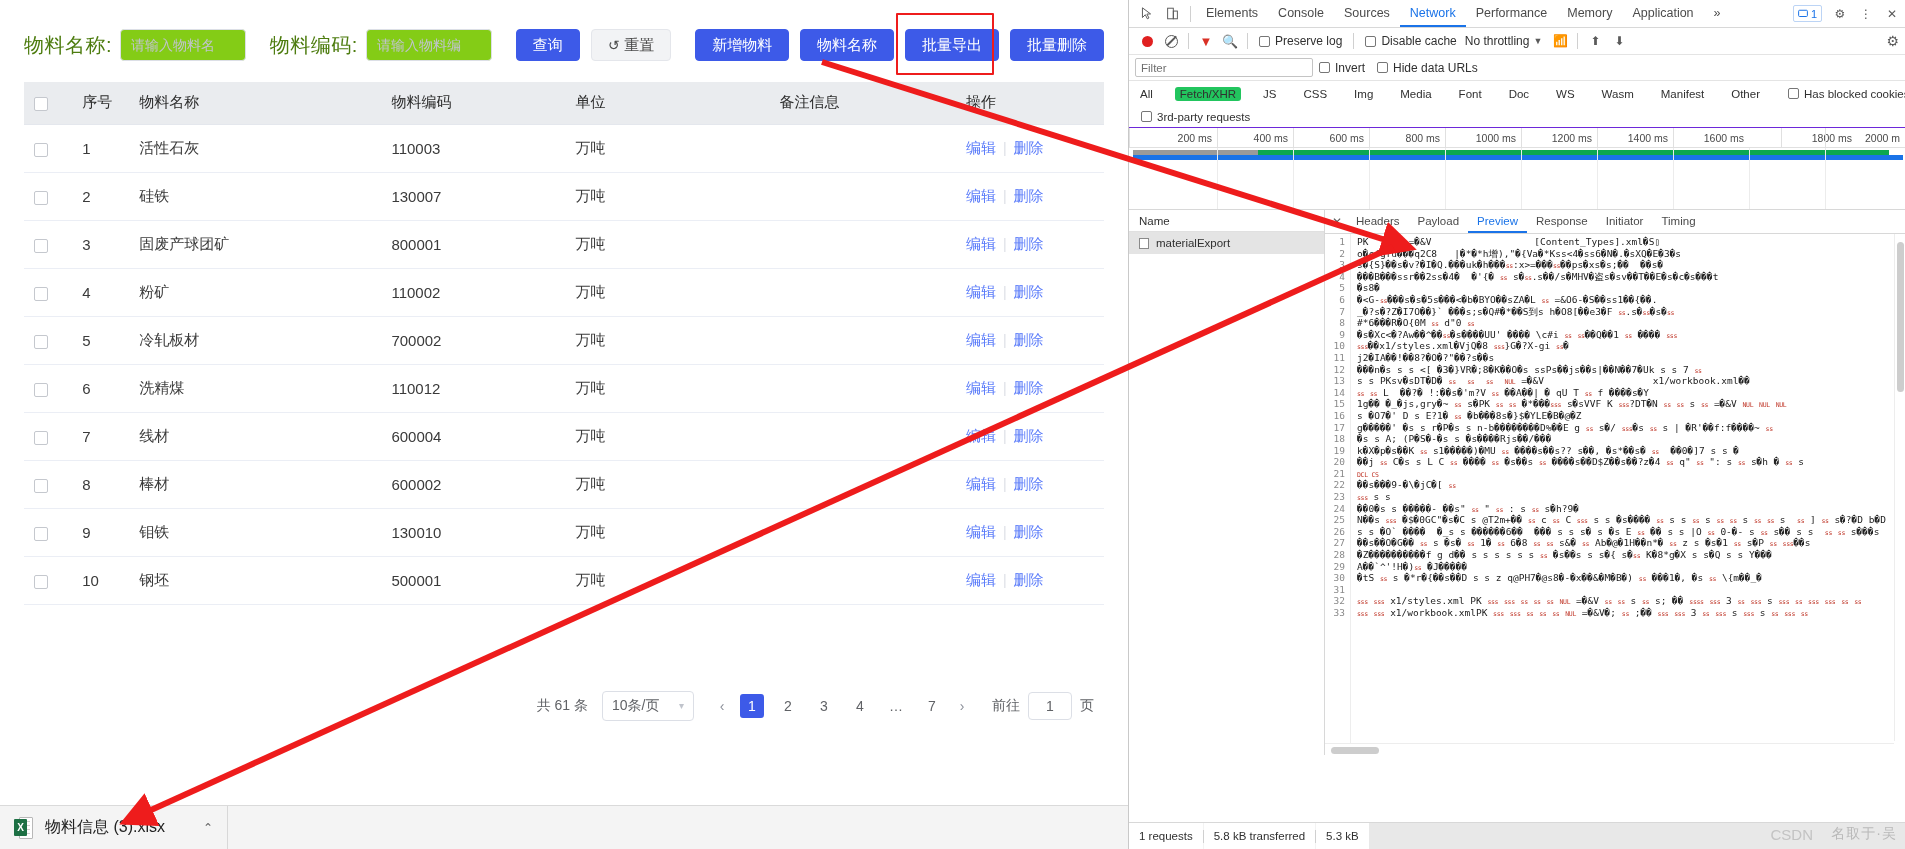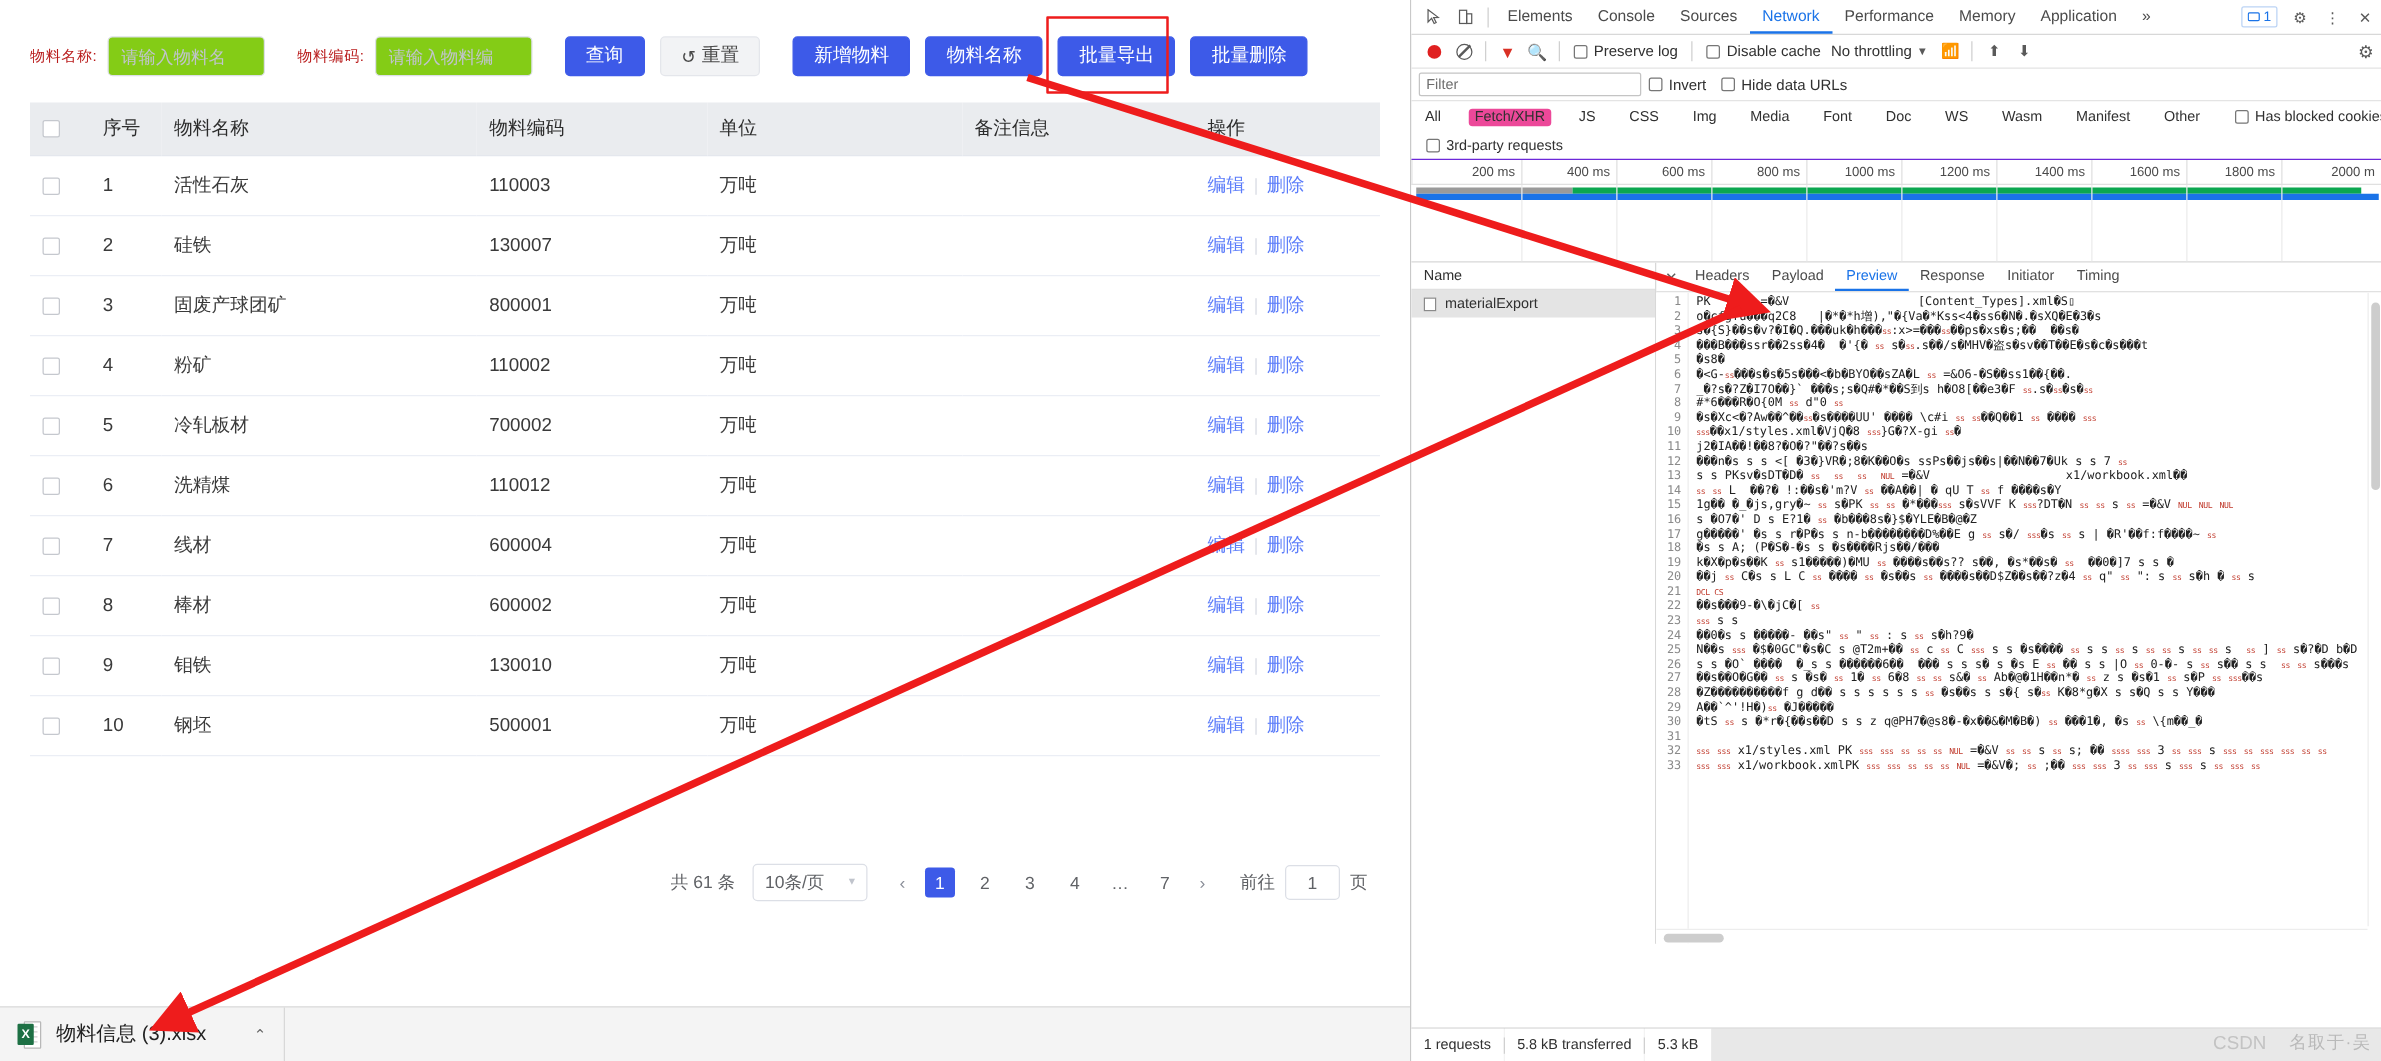--- a/index.html
+++ b/index.html
@@ -16,21 +16,21 @@
     position: absolute; left: 0; top: 0; width: 1128px; height: 805px;
     background: #fff; overflow: hidden;
   }
   .app-inner { padding: 18px 24px 0 24px; }
 
   .filter-row {
     display: flex; align-items: center; gap: 0px;
     height: 42px; margin-top: 6px;
   }
   .fl-label {
-    font-size: 12px; color: #b91c1c; white-space: nowrap;
+    font-size: 20px; color: #4d7c0f; white-space: nowrap;
     margin-right: 8px; letter-spacing: .5px;
   }
   .fl-input {
     width: 126px; height: 32px; border: 1px solid #dcdfe6; border-radius: 4px;
     background: #84cc16; padding: 0 10px; font-size: 14px; color: #606266;
     outline: none; font-family: inherit;
   }
   .fl-input::placeholder { color: #c0c4cc; }
   .gap-lg { width: 26px; }
   .gap-sm { width: 12px; }
@@ -196,21 +196,21 @@
     font-size: 11.5px; padding: 0 5px; color: #303030; outline: none;
     font-family: inherit; background: #fff;
   }
   .filter-input::placeholder { color: #6e6e6e; }
 
   .dt-typebar {
     height: 25px; display: flex; align-items: center; padding: 0 6px;
     font-size: 11.5px; color: #303030; gap: 15px;
   }
   .type-chip { padding: 1px 5px; border-radius: 3px; cursor: pointer; margin-right: 2px; white-space: nowrap; }
-  .type-chip.on { background: #ec4899; }
+  .type-chip.on { background: #22c55e; }
   .dt-thirdbar {
     height: 22px; display: flex; align-items: center; padding: 0 6px;
     border-bottom: 1px solid #6d28d9; font-size: 11.5px;
   }
 
   
   .dt-timeline { height: 82px; border-bottom: 1px solid #d8d8d8; position: relative; background: #fff; }
   .tl-ruler { height: 20px; position: relative; border-bottom: 1px solid #e0e0e0; }
   .tl-tick {
     position: absolute; top: 0; height: 20px; border-left: 1px solid #e0e0e0;
@@ -611,21 +611,21 @@
           </div>
         <div class="tl-tick" style="left:392px;width:76px;">
             <span>1200 ms</span>
           </div>
         <div class="tl-tick" style="left:468px;width:76px;">
             <span>1400 ms</span>
           </div>
         <div class="tl-tick" style="left:544px;width:76px;">
             <span>1600 ms</span>
           </div>
-        <div class="tl-tick" style="left:620px;width:76px;">
+        <div class="tl-tick" style="left:652px;width:76px;">
             <span>1800 ms</span>
           </div>
         <div class="tl-tick" style="left:696px;width:80px;">
             <span>2000 m</span>
           </div>
       </div>
       <div class="tl-bars">
         <span class="tl-gray"></span>
         <span class="tl-green"></span>
         <span class="tl-blue"></span>

